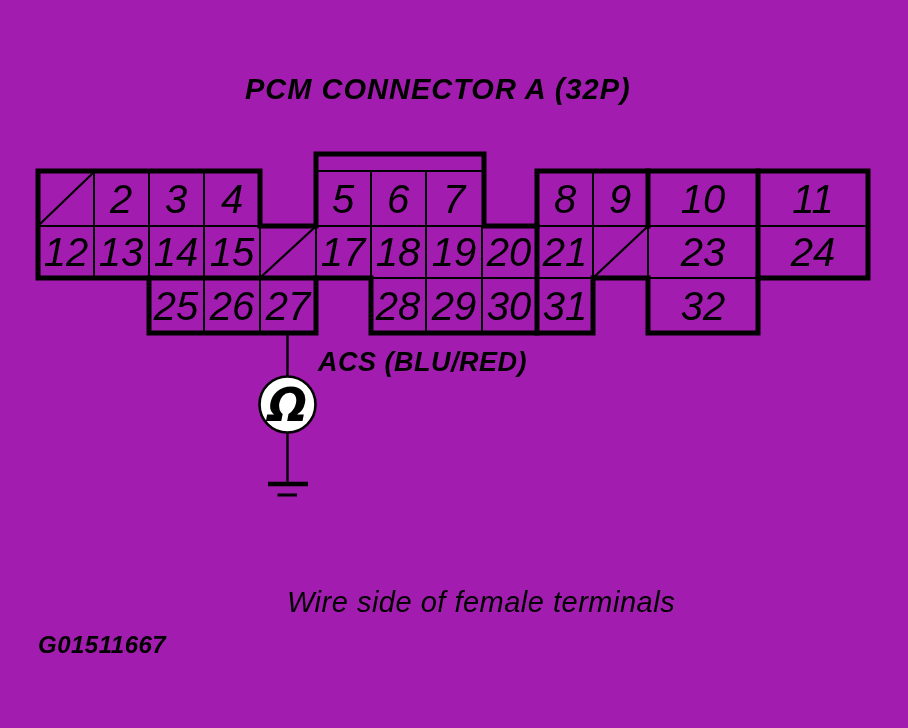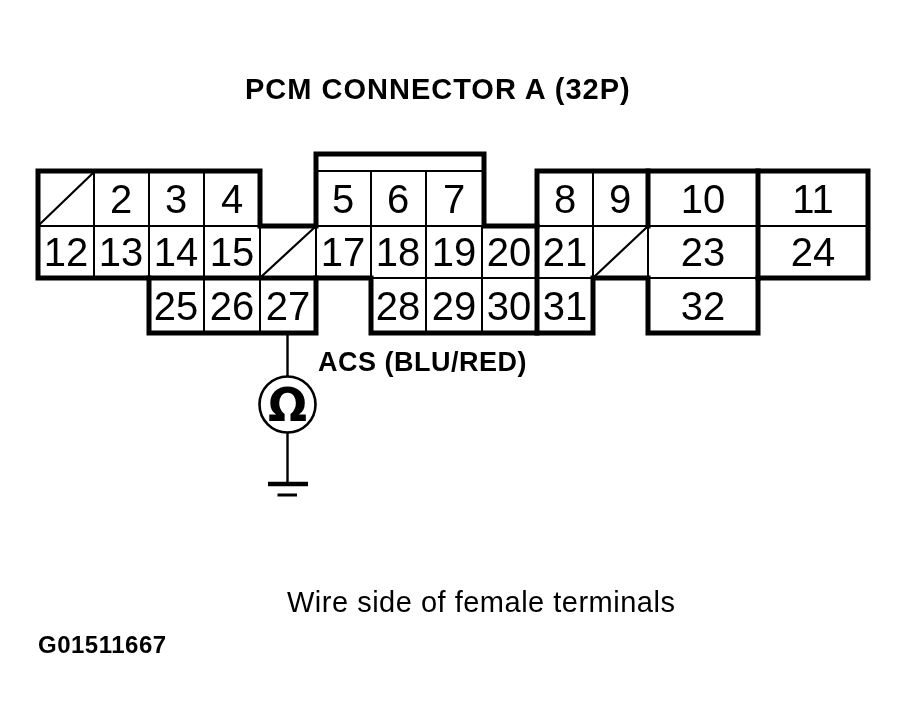--- a/index.html
+++ b/index.html
@@ -4,23 +4,24 @@
 <style>
   html, body {
     margin: 0;
     padding: 0;
     background: #e8e8e8;
   }
   .stage {
     position: relative;
     width: 908px;
     height: 728px;
-    background: #ffffff;
+    background: #a21caf;
     overflow: hidden;
     font-family: "Liberation Sans", sans-serif;
+    font-style: italic;
   }
   svg { display: block; }
 
   .stroke-thick {
     fill: none;
     stroke: #000000;
     stroke-width: 5;
     stroke-linecap: square;
     stroke-linejoin: miter;
   }

